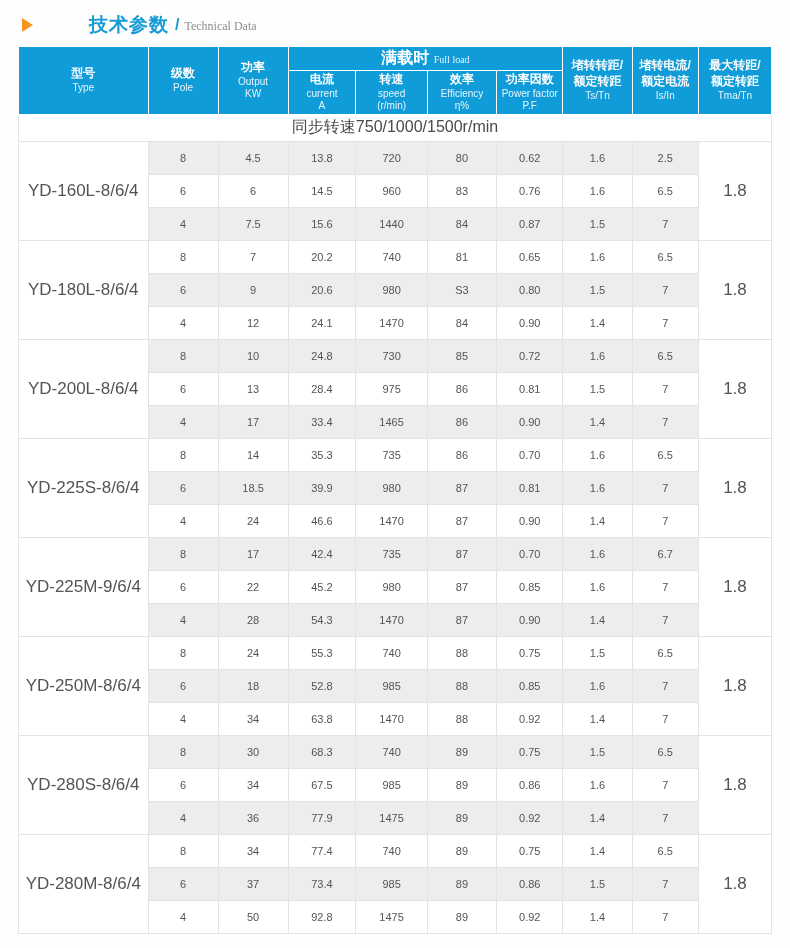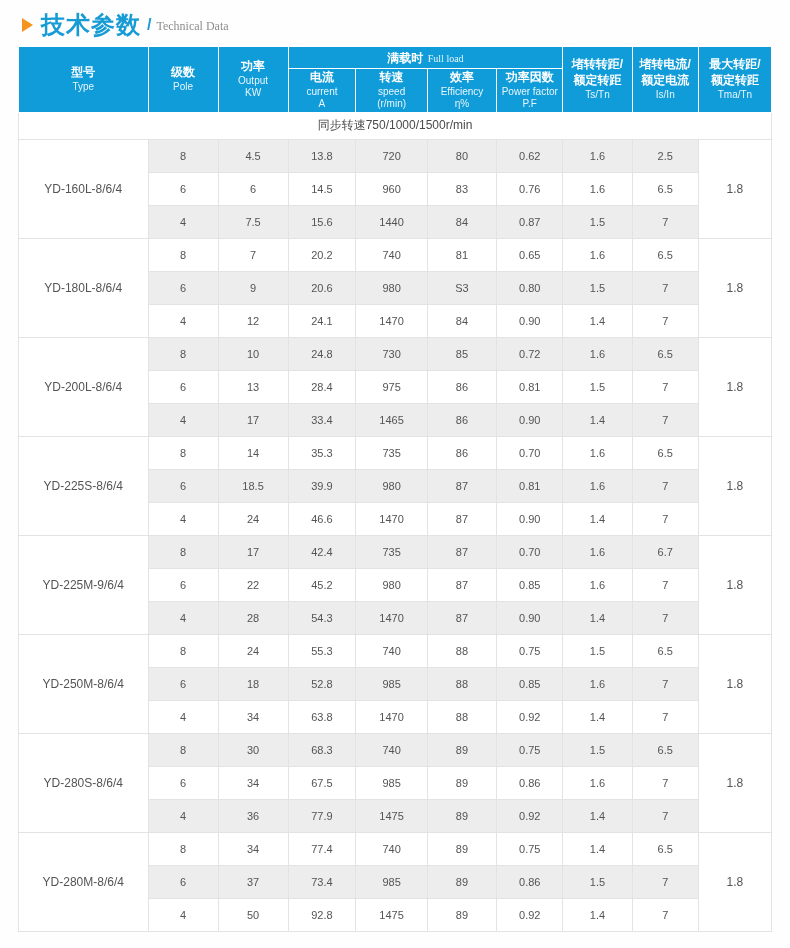--- a/index.html
+++ b/index.html
@@ -10,49 +10,49 @@
   .page-header {
     display:flex; align-items:center; justify-content:space-between;
     padding:13px 18px 9px 22px; height:46px;
   }
   .title-left { display:flex; align-items:center; }
   .tri {
     width:0; height:0; border-top:7px solid transparent;
     border-bottom:7px solid transparent; border-left:11px solid #f7941e;
     margin-right:8px;
   }
-  .title-zh { color:#169bd5; font-size:24px; font-weight:bold; letter-spacing:1px; }
+  .title-zh { color:#169bd5; font-size:19px; font-weight:bold; letter-spacing:1px;margin-left:48px; }
   .title-slash { color:#169bd5; font-size:16px; font-weight:bold; margin:0 5px 0 6px; }
   .title-en { color:#8d8d8d; font-size:12px; padding-top:3px;font-family:Liberation Serif, serif; }
   .spec-right { color:#4d4d4d; font-size:12.5px; font-weight:bold; white-space:nowrap; padding-top:2px; }
   .spec-right span { margin-left:14px; }
 
   
   table {
     width:754px; margin:0 auto; border-collapse:collapse; table-layout:fixed;
     border:1px solid #e0e0e0;
   }
   thead th {
     background:#0f9cd8; color:#ffffff; border:1px solid #ffffff;
     font-weight:normal; text-align:center; vertical-align:middle; padding:1px 0;
   }
   thead .zh { font-size:12px; font-weight:bold; line-height:1.3; display:block; }
-  thead .zh-inline { font-size:12px; font-weight:bold;font-family:Liberation Mono, monospace; }
+  thead .zh-inline { font-size:16px; font-weight:bold;font-family:Liberation Mono, monospace; }
   thead .en { font-size:10px; color:#e8f5fc; line-height:1.25; display:block; }
   thead .en-inline { font-size:10px; color:#e8f5fc;font-family:Liberation Serif, serif; }
   tr.head-top th { height:22px; }
   tr.head-bottom th { height:42px; }
 
   td {
     border:1px solid #e3e3e3; text-align:center; vertical-align:middle;
     font-size:11px; color:#545454; height:33px; background:#ffffff;
   }
-  tr.note-row td { height:27px; font-size:12px; color:#4a4a4a; background:#ffffff; }
+  tr.note-row td { height:27px; font-size:16px; color:#4a4a4a; background:#ffffff; }
   tr.stripe td { background:#ededed; }
-  td.type-cell, td.tma-cell { background:#ffffff !important; font-size:12px; }
+  td.type-cell, td.tma-cell { background:#ffffff !important; font-size:17px; }
   tr.group-start td { border-top:1px solid #d9d9d9; }
 </style>
 </head>
 <body>
 
 <div class="page-header">
   <div class="title-left">
     <span class="tri"></span>
     <span class="title-zh">技术参数</span>
     <span class="title-slash">/</span>

